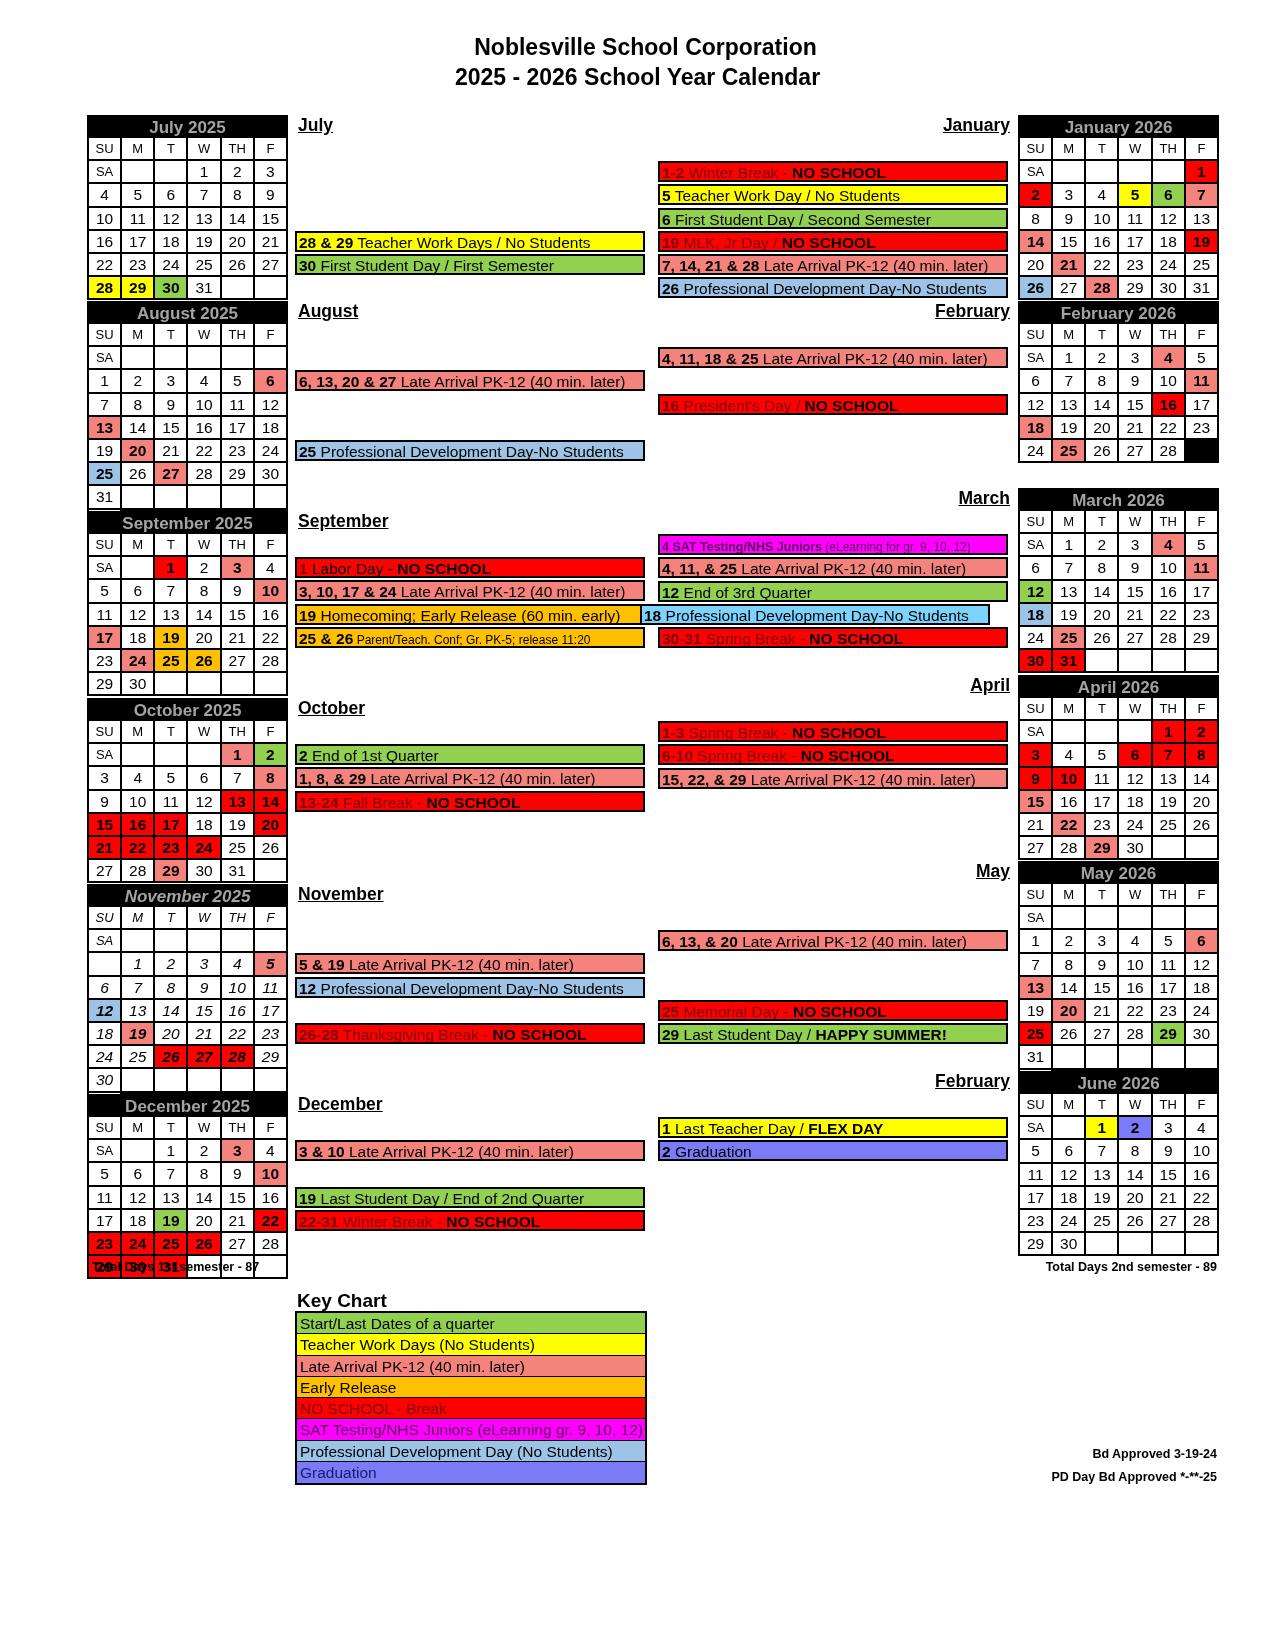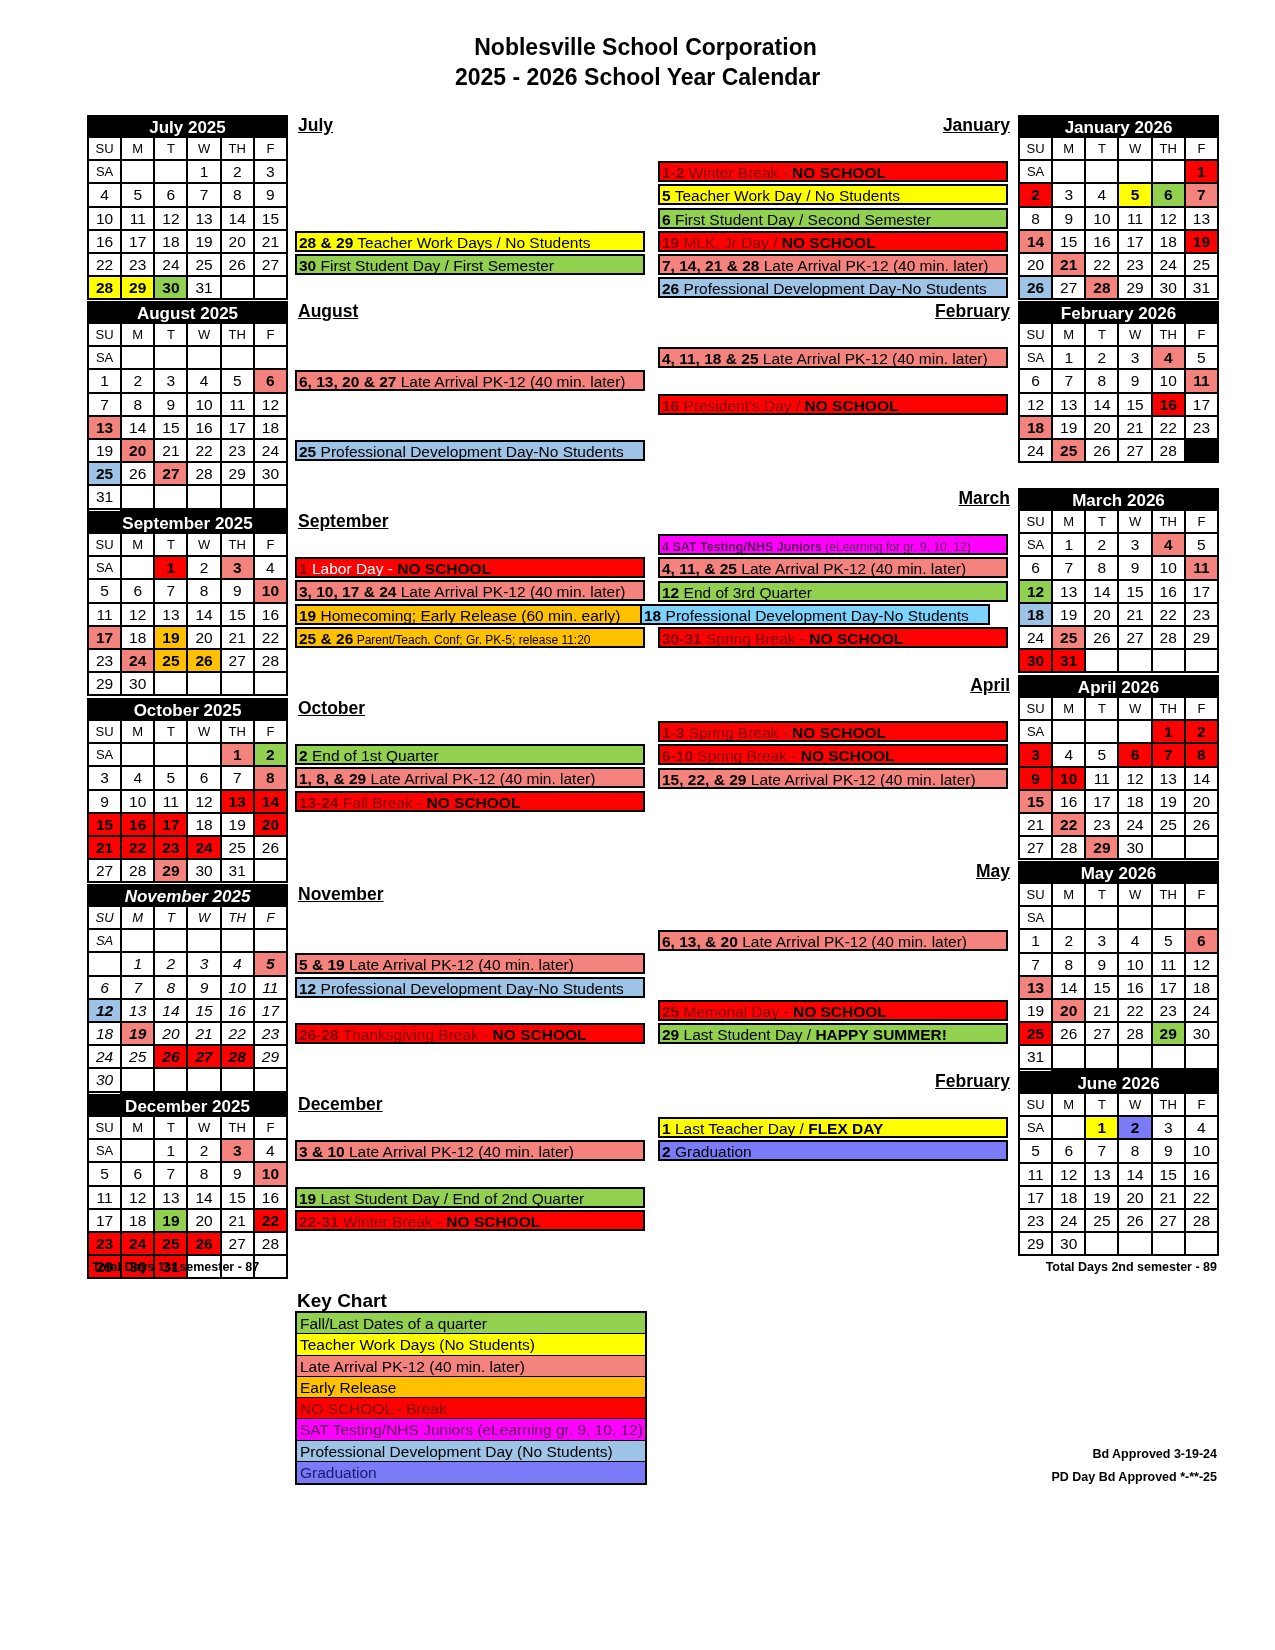--- a/index.html
+++ b/index.html
@@ -1,19 +1,19 @@
 <!DOCTYPE html>
 <html><head>
 <meta charset="utf-8">
 <style>
   html,body{margin:0;padding:0;background:#fff;}
   body{width:1275px;height:1650px;position:relative;overflow:hidden;font-family:"Liberation Sans","DejaVu Sans",sans-serif;color:#000;}
   .title{position:absolute;left:0;width:1275px;text-align:center;font-weight:bold;font-size:23px;line-height:30px;}
   .cal{position:absolute;width:201px;border:2px solid #000;background:#000;box-sizing:border-box;}
-  .cal-head{height:21px;line-height:21px;text-align:center;color:#ffffff;font-weight:bold;font-size:17px;background:#000;}
+  .cal-head{height:21px;line-height:21px;text-align:center;color:#a3a3a3;font-weight:bold;font-size:17px;background:#000;}
   .cal-grid{display:grid;grid-template-columns:repeat(6,1fr);gap:2px;background:#000;}
   .cell{background:#fff;height:21.2px;line-height:21px;text-align:center;font-size:15.5px;}
   .cell.dow{font-size:13px;}
   .cell.b{font-weight:bold;}
   .mname{position:absolute;font-weight:bold;font-size:17.5px;text-decoration:underline;}
   .ev{position:absolute;width:350px;height:21px;line-height:20px;border:2px solid #000;box-sizing:border-box;font-size:15.5px;padding-left:2px;white-space:nowrap;overflow:hidden;}
   .ev b{font-weight:bold;}
   .ev.small .rest{font-size:12px;}
   .note{position:absolute;font-weight:bold;font-size:12.5px;}
   .key-title{position:absolute;font-weight:bold;font-size:19px;}
@@ -176,21 +176,21 @@
         <div class="cell">28</div>
         <div class="cell">29</div>
         <div class="cell">30</div>
         <div class="cell"></div>
         <div class="cell"></div>
         <div class="cell"></div>
         <div class="cell"></div>
       </div>
     </div>
     <div class="mname" style="top: 511px; left: 298px;">September</div>
-    <div class="ev" style="background: rgb(255, 0, 0); top: 557.2px; left: 295px;"><b style="color: rgb(122, 0, 0);">1</b><span class="rest" style="color: #ffffff;"> Labor Day - </span><b>NO SCHOOL</b></div>
+    <div class="ev" style="background: rgb(255, 0, 0); top: 557.2px; left: 295px;"><b style="color: rgb(122, 0, 0);">1</b><span class="rest" style="color: #000000;"> Labor Day - </span><b>NO SCHOOL</b></div>
     <div class="ev" style="background: rgb(244, 131, 125); top: 580.4px; left: 295px;"><b>3, 10, 17 &amp; 24</b><span class="rest"> Late Arrival PK-12 (40 min. later)</span></div>
     <div class="ev" style="background: rgb(255, 192, 0); top: 603.6px; left: 295px;"><b>19</b><span class="rest"> Homecoming; Early Release (60 min. early)</span></div>
     <div class="ev small" style="background: rgb(255, 192, 0); top: 626.8px; left: 295px;"><b>25 &amp; 26</b><span class="rest"> Parent/Teach. Conf; Gr. PK-5; release 11:20</span></div>
     <div class="cal" style="left: 87px; top: 698px;">
       <div class="cal-head">October 2025</div>
       <div class="cal-grid">
         <div class="cell dow">SU</div>
         <div class="cell dow">M</div>
         <div class="cell dow">T</div>
         <div class="cell dow">W</div>
@@ -656,21 +656,21 @@
     <div class="mname" style="top: 1071px; right: 265px;">February</div>
     <div class="ev" style="background: rgb(255, 255, 0); top: 1117.2px; left: 658px;"><b>1</b><span class="rest"> Last Teacher Day / </span><b>FLEX DAY</b></div>
     <div class="ev" style="background: rgb(123, 123, 247); top: 1140.4px; left: 658px;"><b>2</b><span class="rest"> Graduation</span></div>
   </div>
 
 <div class="note" style="left:92px;top:1260px;">Total Days 1st semester - 87</div>
 <div class="note" style="right:58px;top:1260px;">Total Days 2nd semester -  89</div>
 
 <div class="key-title" style="left:297px;top:1290px;">Key Chart</div>
 <div id="key" class="key" style="left:295px;top:1311px;">
-    <div class="key-row" style="background: rgb(146, 208, 80);">Fall/Last Dates of a quarter</div>
+    <div class="key-row" style="background: rgb(146, 208, 80);">Start/Last Dates of a quarter</div>
     <div class="key-row" style="background: rgb(255, 255, 0);">Teacher Work Days (No Students)</div>
     <div class="key-row" style="background: rgb(244, 131, 125);">Late Arrival PK-12 (40 min. later)</div>
     <div class="key-row" style="background: rgb(255, 192, 0);">Early Release</div>
     <div class="key-row" style="background: rgb(255, 0, 0); color: rgb(122, 0, 0);">NO SCHOOL - Break</div>
     <div class="key-row" style="background: rgb(255, 0, 255); color: rgb(90, 0, 90);">SAT Testing/NHS Juniors (eLearning gr. 9, 10, 12)</div>
     <div class="key-row" style="background: rgb(157, 195, 230);">Professional Development Day (No Students)</div>
     <div class="key-row" style="background: rgb(123, 123, 247); color: rgb(26, 26, 106);">Graduation</div>
   </div>
 
 <div class="note" style="right:58px;top:1447px;">Bd Approved 3-19-24</div>

